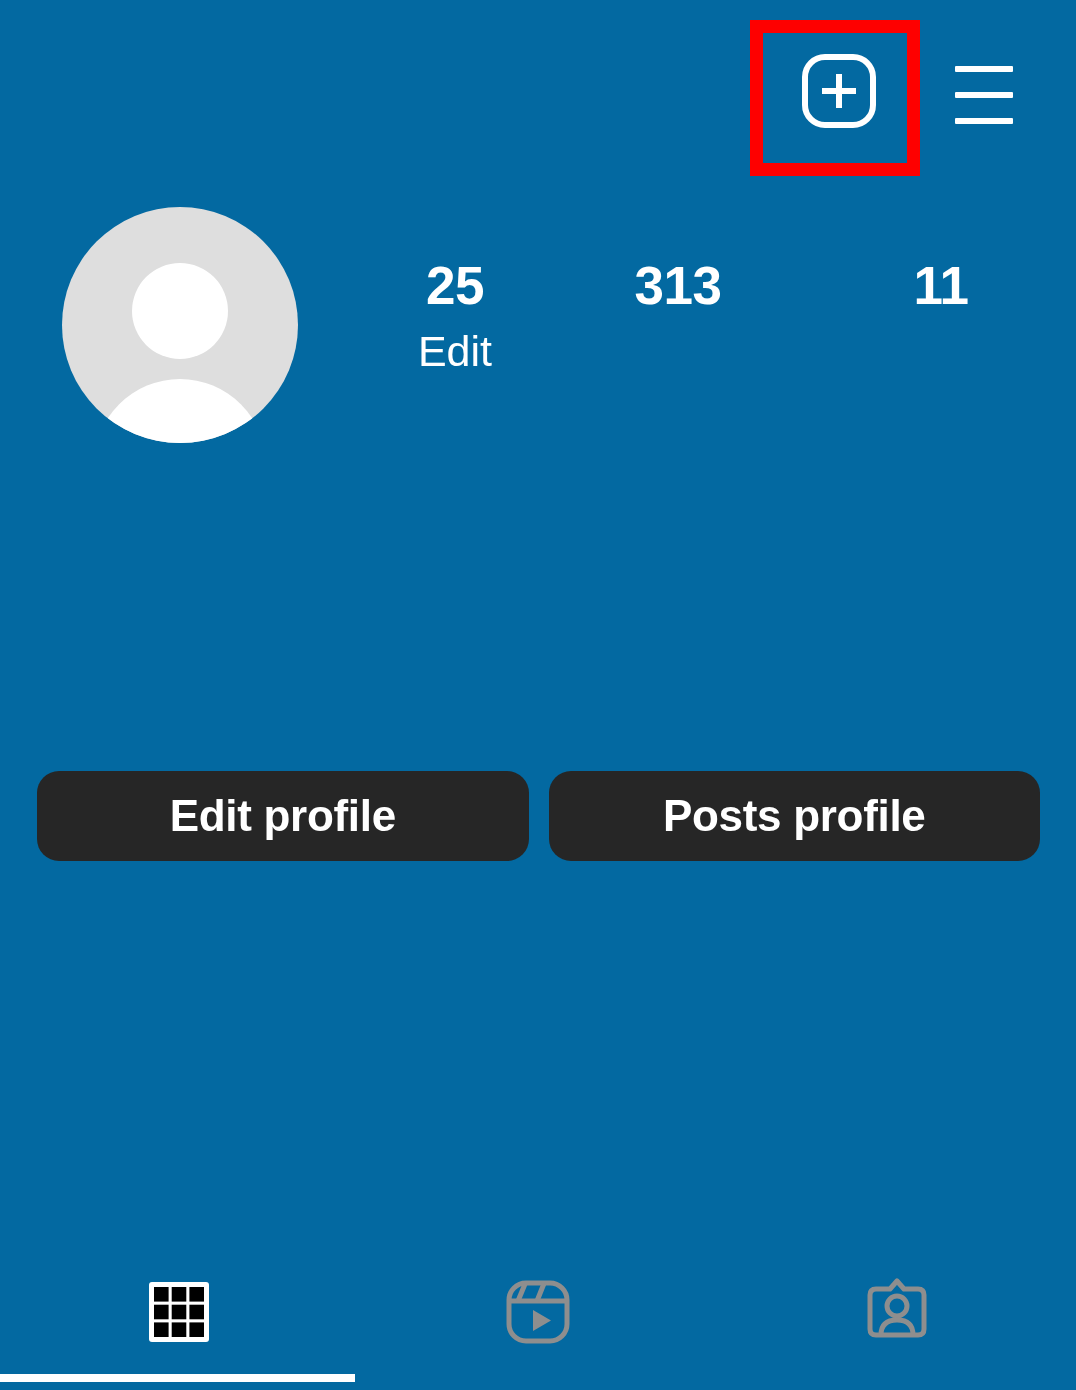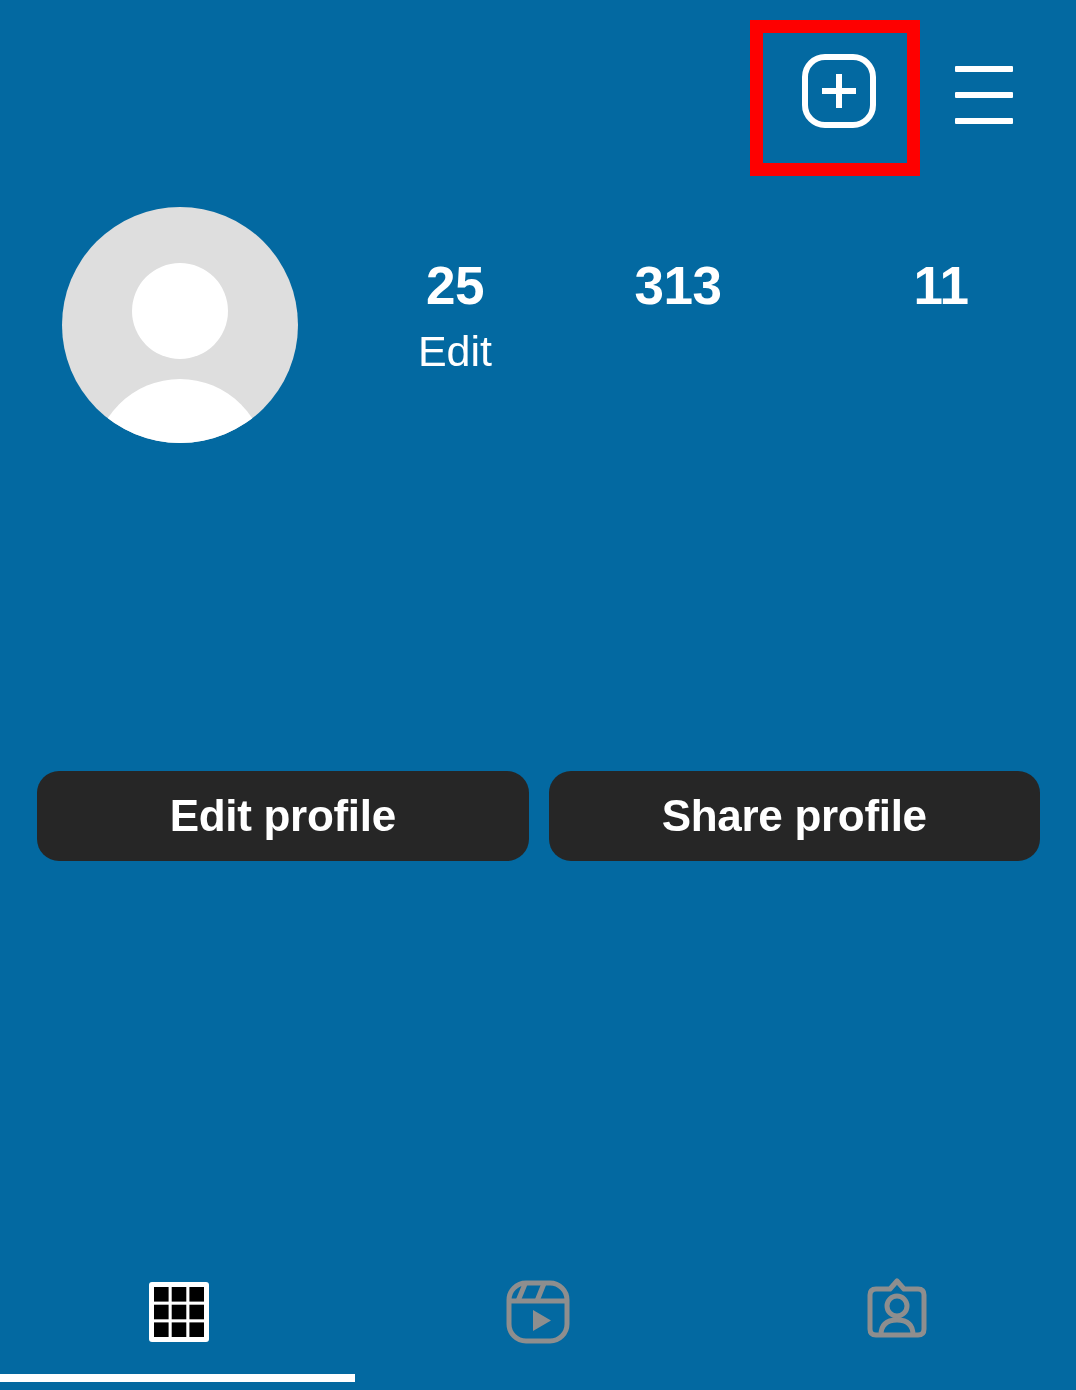--- a/index.html
+++ b/index.html
@@ -262,21 +262,21 @@
 
       <button class="stat following">
         <span class="value">11</span>
       </button>
 
     </div>
   </div>
 
   <div id="actions">
     <button class="action-btn">Edit profile</button>
-    <button class="action-btn">Share profile</button>
+    <button class="action-btn">Posts profile</button>
   </div>
 
   <div id="tabs">
 
     <button class="tab" aria-label="Posts grid">
       <span>
         <svg width="64" height="64" viewBox="0 0 64 64">
           <rect x="2" y="2" width="60" height="60" rx="3" ry="3" fill="#ffffff"></rect>
           <rect x="7" y="7" width="14.6" height="14.6" fill="#000000"></rect>
           <rect x="24.7" y="7" width="14.6" height="14.6" fill="#000000"></rect>

